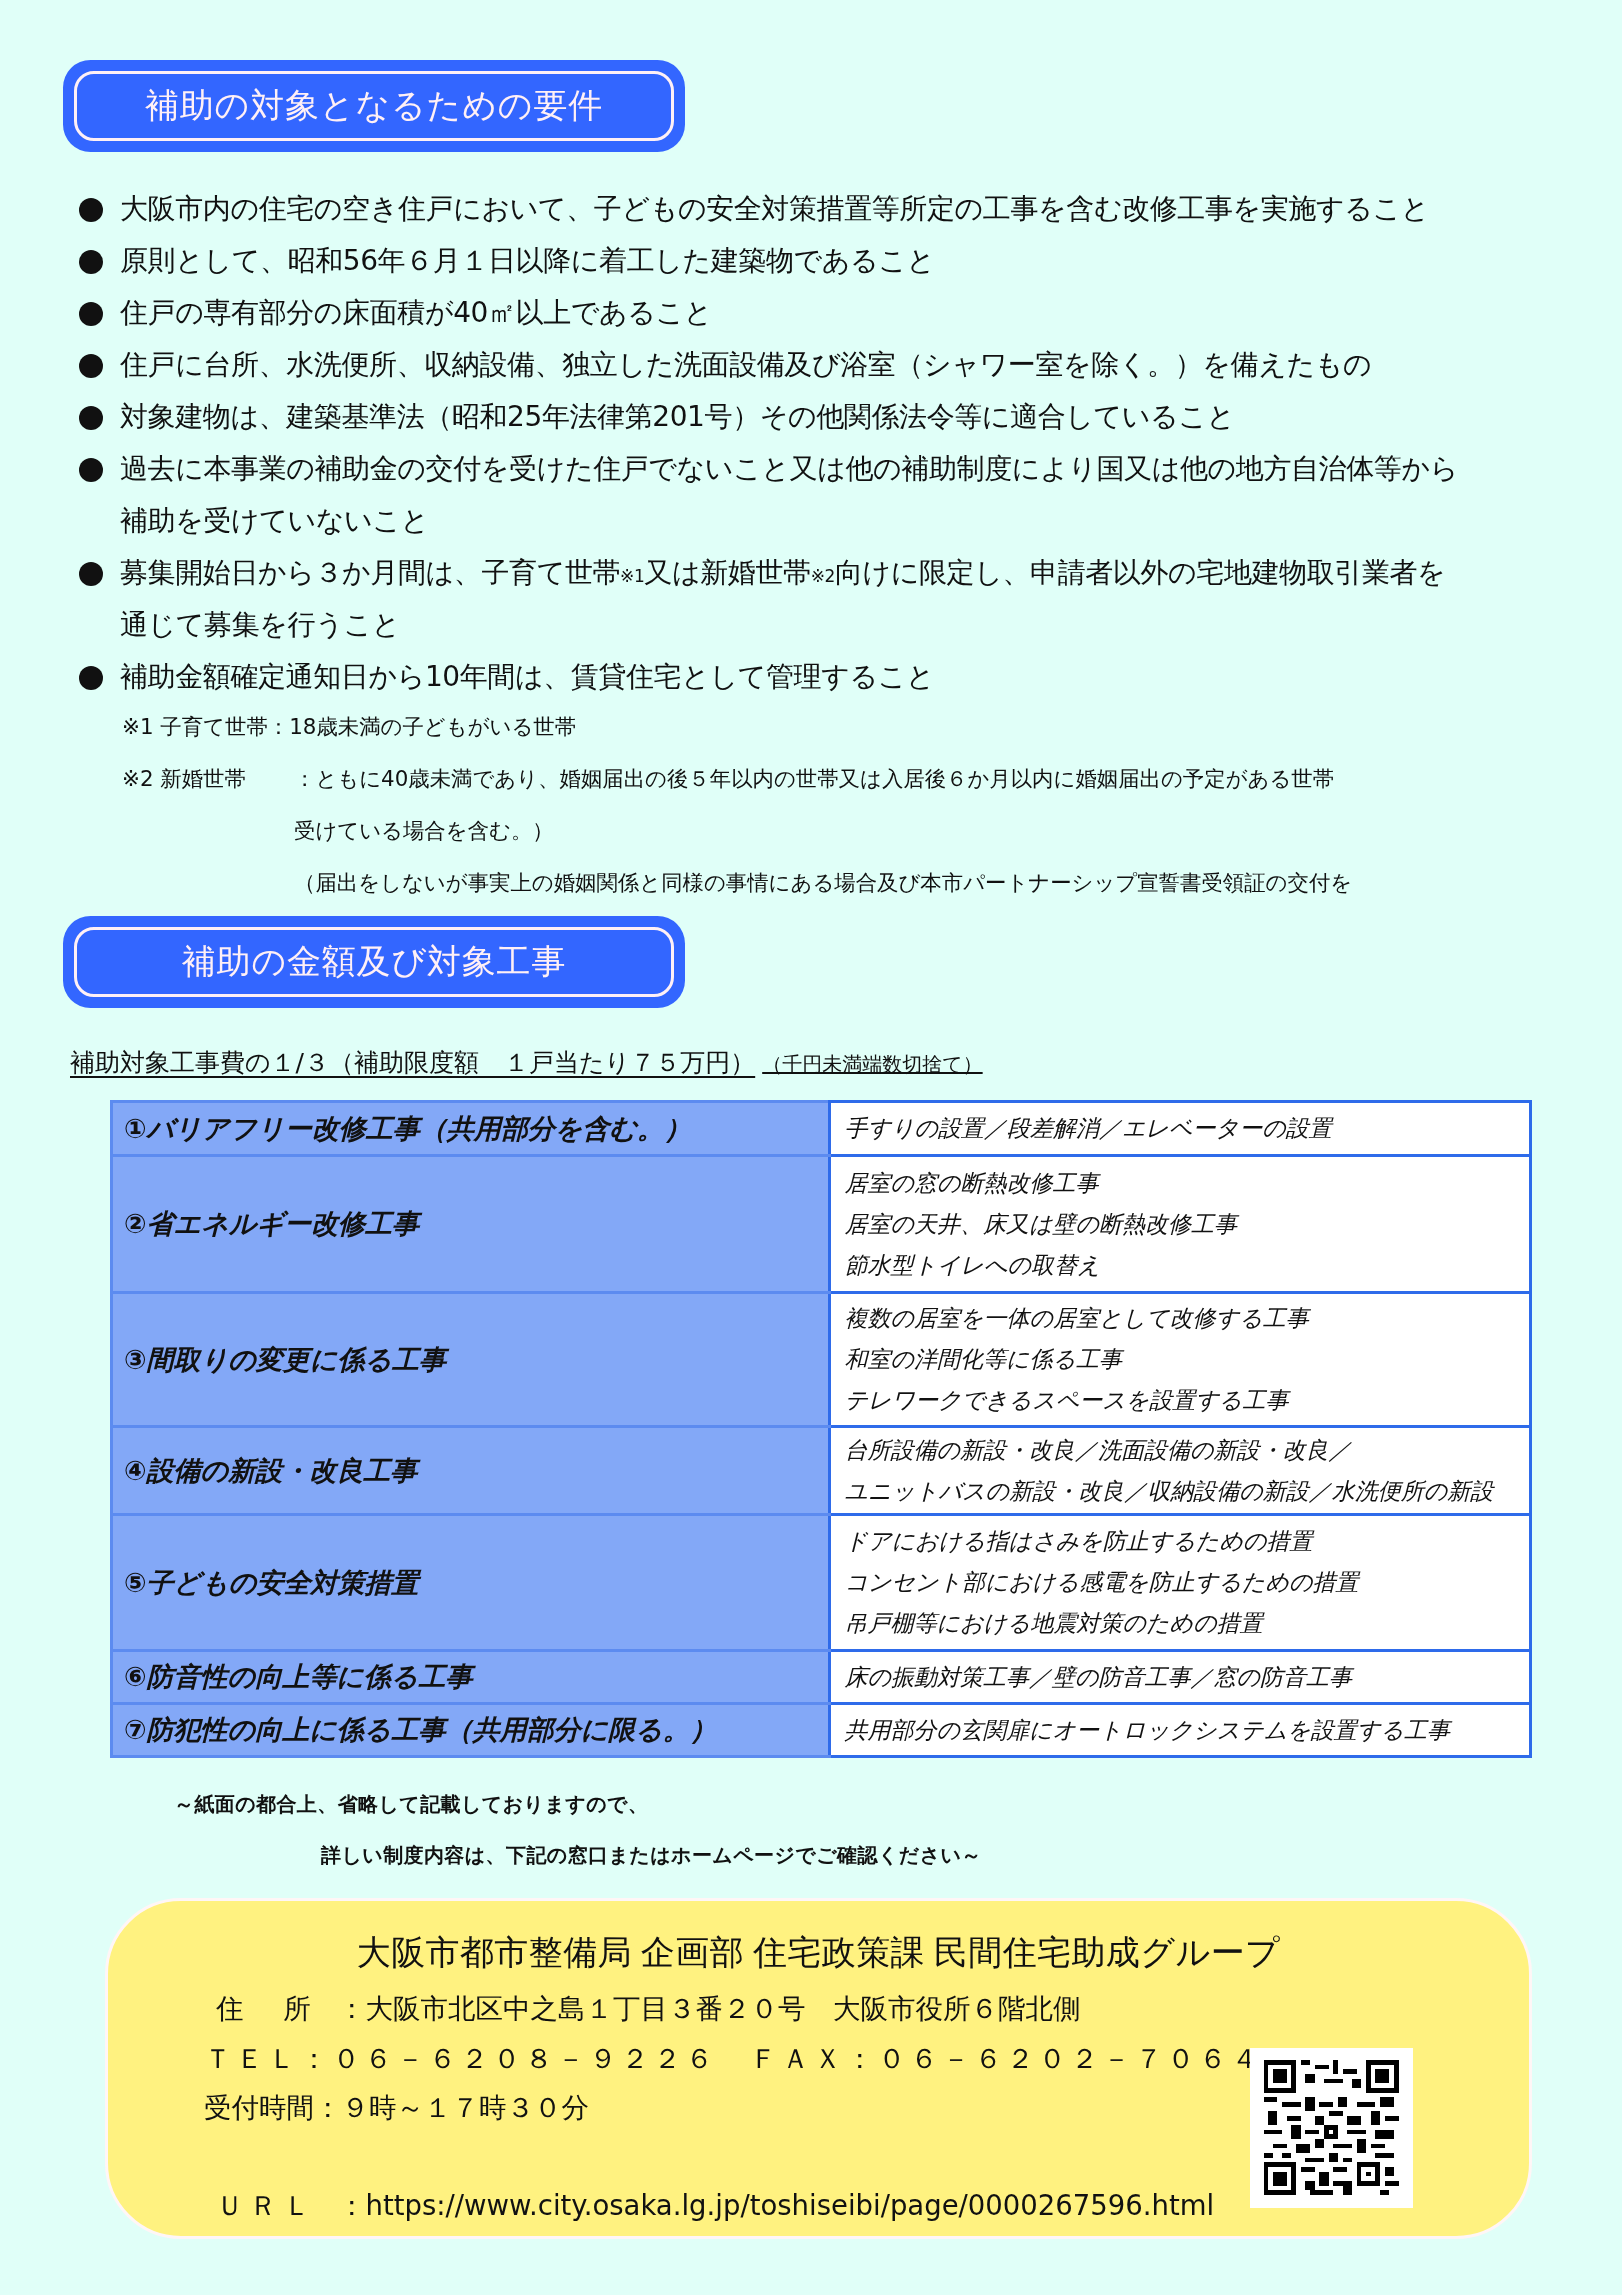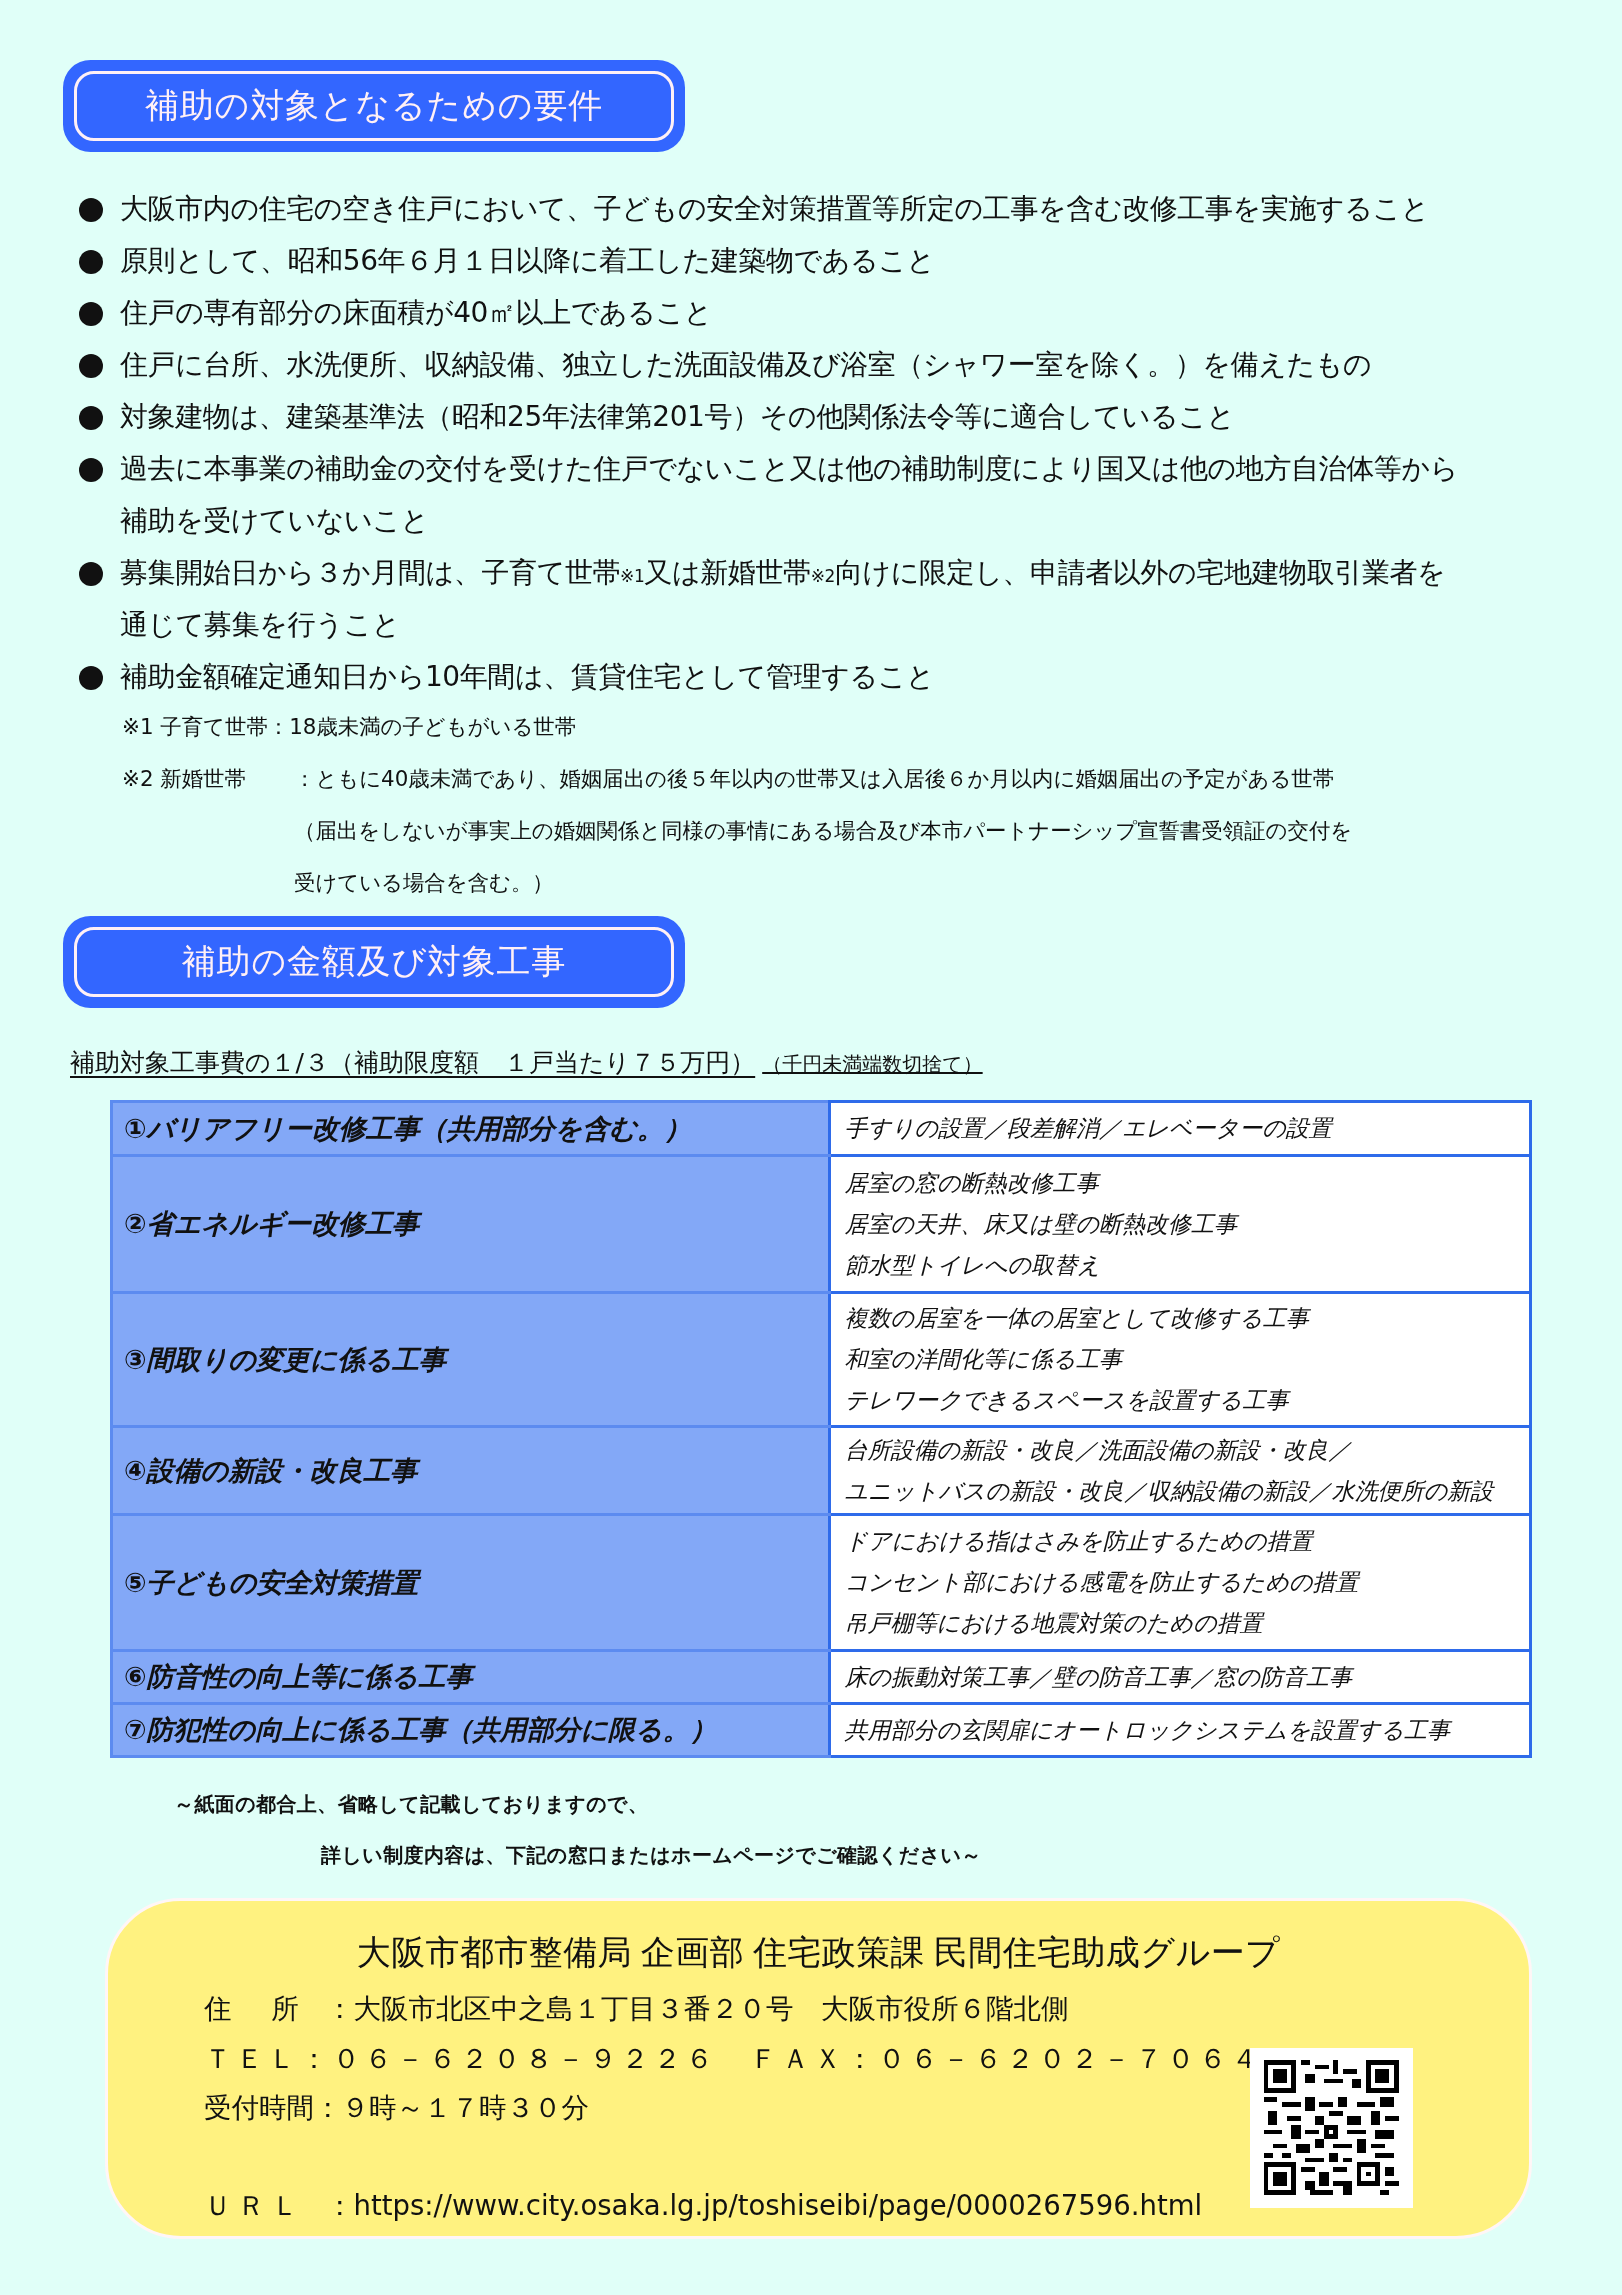--- a/index.html
+++ b/index.html
@@ -51,21 +51,21 @@
   .det-line { line-height:41px; white-space:nowrap; }
   .notice { position:absolute; font-size:20px; white-space:nowrap; font-weight:bold; letter-spacing:0.4px; }
   .contact {
     position:absolute; left:105px; top:1898px; width:1427px; height:341px;
     background:#FFF280; border:3.1px solid #FFF6F6; border-radius:76px; box-sizing:border-box;
   }
   .contact-title {
     position:absolute; left:0; right:0; top:29px; text-align:center; font-size:34px; letter-spacing:0.4px;font-family:Liberation Serif, serif;
   }
   .contact-row { position:absolute; left:96px; font-size:27.5px; white-space:nowrap; }
-  .contact-label { display:inline-block; width:122px; letter-spacing:6.1px; }
+  .contact-label { display:inline-block; width:122px; letter-spacing:6.1px;margin-left:12px; }
   .qr {
     position:absolute; left:1142px; top:147px; width:163px; height:160px; background:#fff;
   }
   .qr svg { position:absolute; left:12.2px; top:12.2px; width:138px; height:135px; }
 </style>
 </head>
 <body>
 
 <div class="pill" style="top:60px;">
   <div class="pill-inner">補助の対象となるための要件</div>
@@ -114,24 +114,24 @@
 
 <div class="footnotes">
   <div class="fn-line">
     <span>※1 子育て世帯</span><span>：18歳未満の子どもがいる世帯</span>
   </div>
   <div class="fn-line">
     <span class="fn-label">※2 新婚世帯</span>
     <span class="fn-text">：ともに40歳未満であり、婚姻届出の後５年以内の世帯又は入居後６か月以内に婚姻届出の予定がある世帯</span>
   </div>
   <div class="fn-line">
+    <span class="fn-cont">受けている場合を含む。）</span>
+  </div>
+  <div class="fn-line">
     <span class="fn-cont">（届出をしないが事実上の婚姻関係と同様の事情にある場合及び本市パートナーシップ宣誓書受領証の交付を</span>
-  </div>
-  <div class="fn-line">
-    <span class="fn-cont">受けている場合を含む。）</span>
   </div>
 </div>
 
 <div class="pill" style="top:916px;">
   <div class="pill-inner">補助の金額及び対象工事</div>
 </div>
 
 <div class="amount-line">
   <span class="amount-main">補助対象工事費の１/３（補助限度額　１戸当たり７５万円）</span><span class="amount-sub">（千円未満端数切捨て）</span>
 </div>

